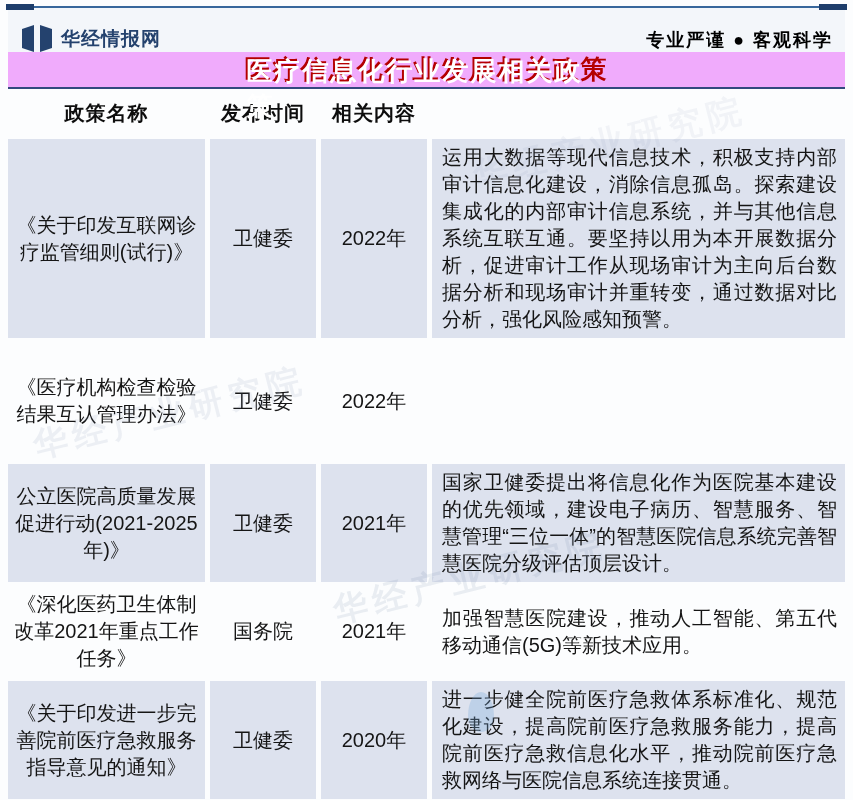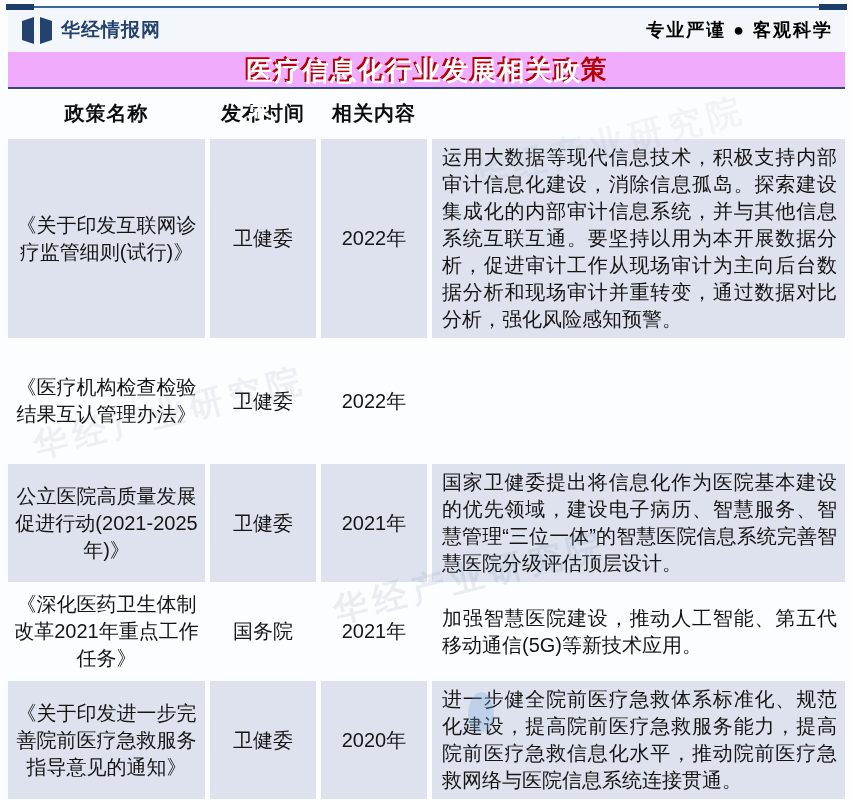--- a/index.html
+++ b/index.html
@@ -15,21 +15,21 @@
 
   
   .h-line { position:relative; height:2px; background:#38679c; }
   .h-line .cap { position:absolute; top:-2px; width:28px; height:6px; background:#1d3d6b; }
   .cap-left { left:-2px; }
   .cap-right { right:-2px; }
 
   
   .brand-bar {
     height:44px; background:#f3f6fa;
-    display:flex; align-items:center; justify-content:space-between;
+    display:flex; align-items:flex-end; justify-content:space-between;
     padding:0 12px 0 14px;
   }
   .brand-left { display:flex; align-items:center; gap:9px; }
   .logo-icon { width:30px; height:27px; display:block; }
   .brand-name { font-size:19px; font-weight:700; color:#24426e; letter-spacing:1px; }
   .slogan { font-size:18px; font-weight:700; color:#000000; letter-spacing:2px; }
 
   
   .banner {
     height:37px; background:#f0abfc;

